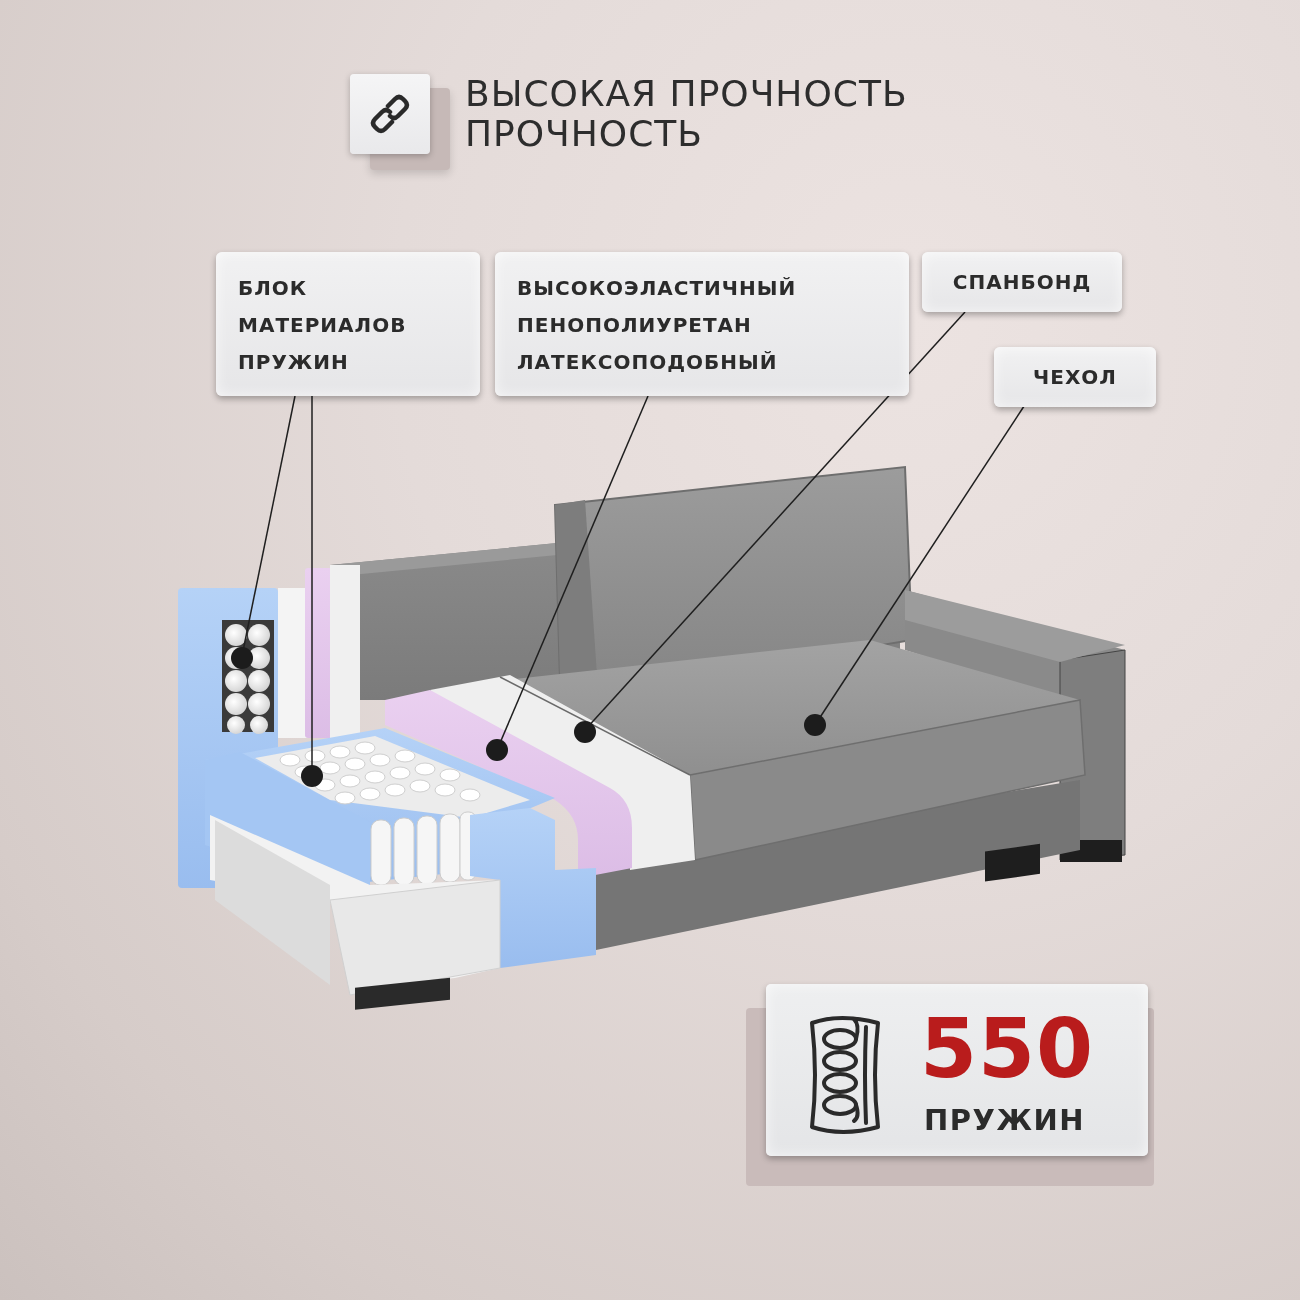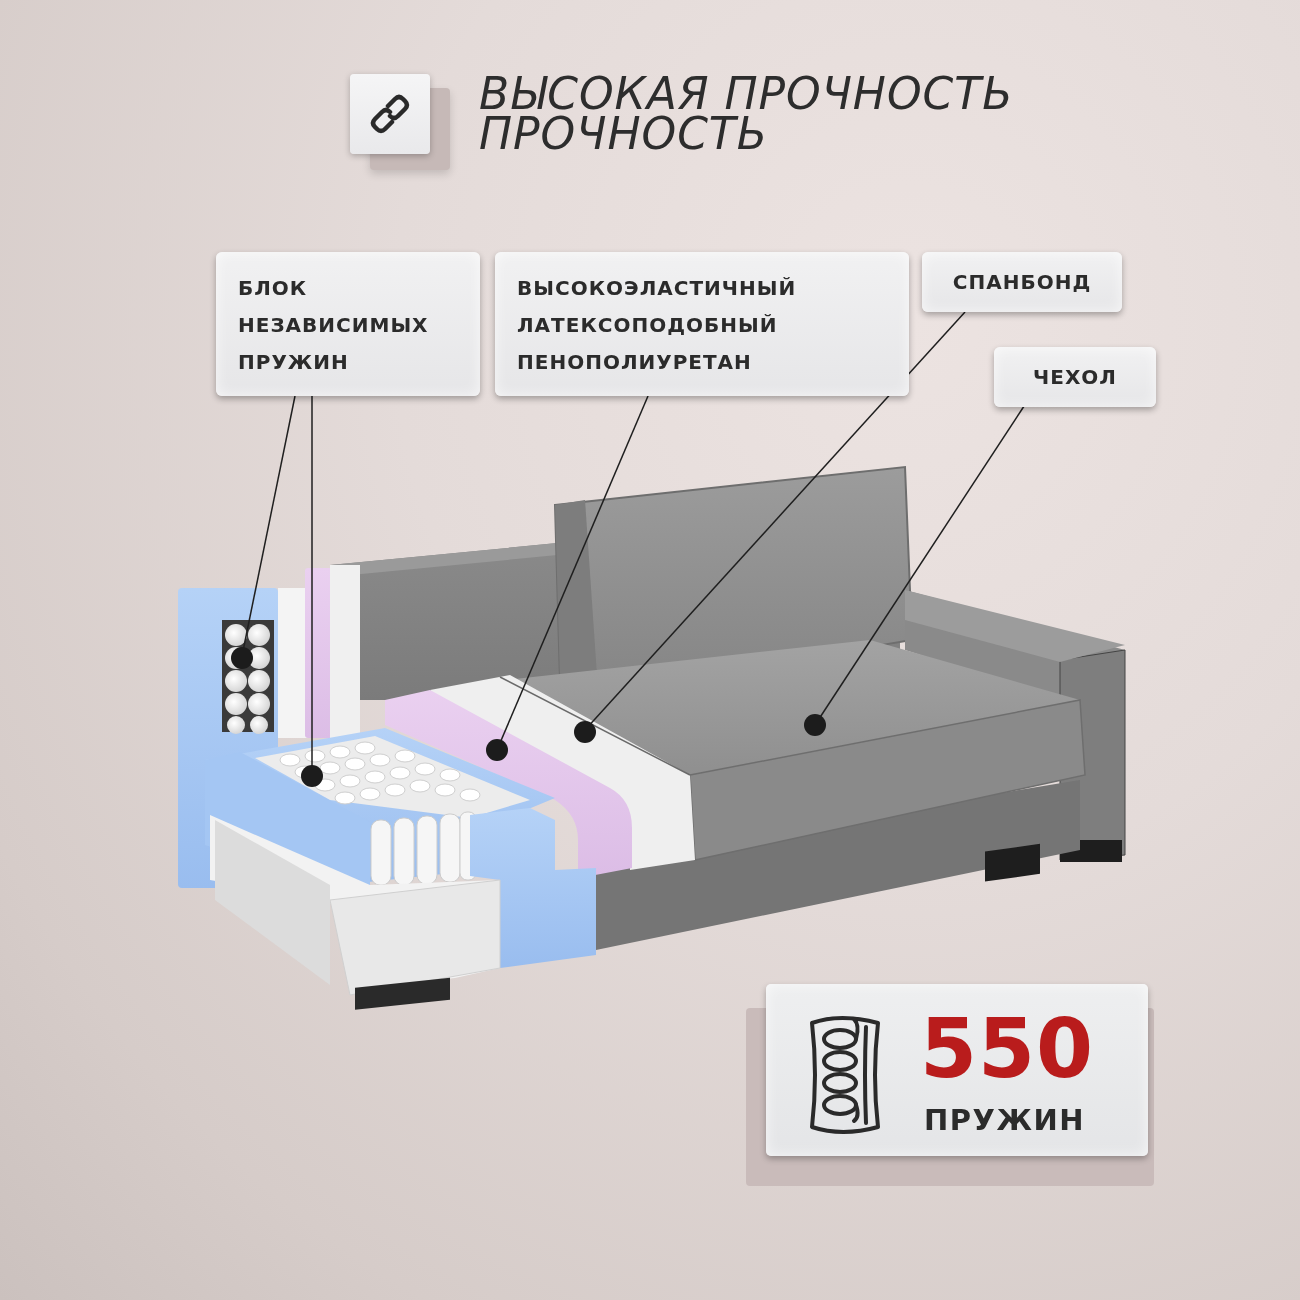--- a/index.html
+++ b/index.html
@@ -18,24 +18,23 @@
     box-shadow: 0 4px 8px rgba(0,0,0,0.15);
   }
   .hdr-icon {
     position: absolute; left: 350px; top: 74px; width: 80px; height: 80px;
     background: linear-gradient(180deg, #f5f5f6 0%, #e9e9eb 100%);
     border-radius: 4px;
     box-shadow: 0 2px 6px rgba(0,0,0,0.25);
     display: flex; align-items: center; justify-content: center;
   }
   .hdr-title {
-    position: absolute; left: 479px; top: 74px;
-    font-size: 44px; line-height: 40px; font-weight: 500; letter-spacing: 1px;
+    position: absolute; left: 465px; top: 74px;
+    font-size: 36px; line-height: 40px; font-weight: 500; letter-spacing: 1px;
     color: #2d2d2d;
-    font-style: italic;
   }
   .hdr-title div { white-space: nowrap; }
 
   
   .card {
     position: absolute;
     background: linear-gradient(180deg, #f1f1f2 0%, #e6e6e8 100%);
     border-radius: 6px;
     box-shadow: 0 3px 6px rgba(0,0,0,0.3), inset 0 0 14px rgba(255,255,255,0.7);
     color: #2b2b2b;
@@ -233,27 +232,27 @@
     <circle cx="242" cy="658" r="11"></circle>
     <circle cx="312" cy="776" r="11"></circle>
     <circle cx="497" cy="750" r="11"></circle>
     <circle cx="585" cy="732" r="11"></circle>
     <circle cx="815" cy="725" r="11"></circle>
   </g>
 </svg>
 
 <div class="card" id="card-springs">
   <div class="ln">БЛОК</div>
-  <div class="ln">НЕЗАВИСИМЫХ</div>
+  <div class="ln">МАТЕРИАЛОВ</div>
   <div class="ln">ПРУЖИН</div>
 </div>
 <div class="card" id="card-foam">
   <div class="ln">ВЫСОКОЭЛАСТИЧНЫЙ</div>
+  <div class="ln">ПЕНОПОЛИУРЕТАН</div>
   <div class="ln">ЛАТЕКСОПОДОБНЫЙ</div>
-  <div class="ln">ПЕНОПОЛИУРЕТАН</div>
 </div>
 <div class="card" id="card-spunbond">
   <span>СПАНБОНД</span>
 </div>
 <div class="card" id="card-cover">
   <span>ЧЕХОЛ</span>
 </div>
 
 <div class="stat-shadow"></div>
 <div class="stat-card"></div>

